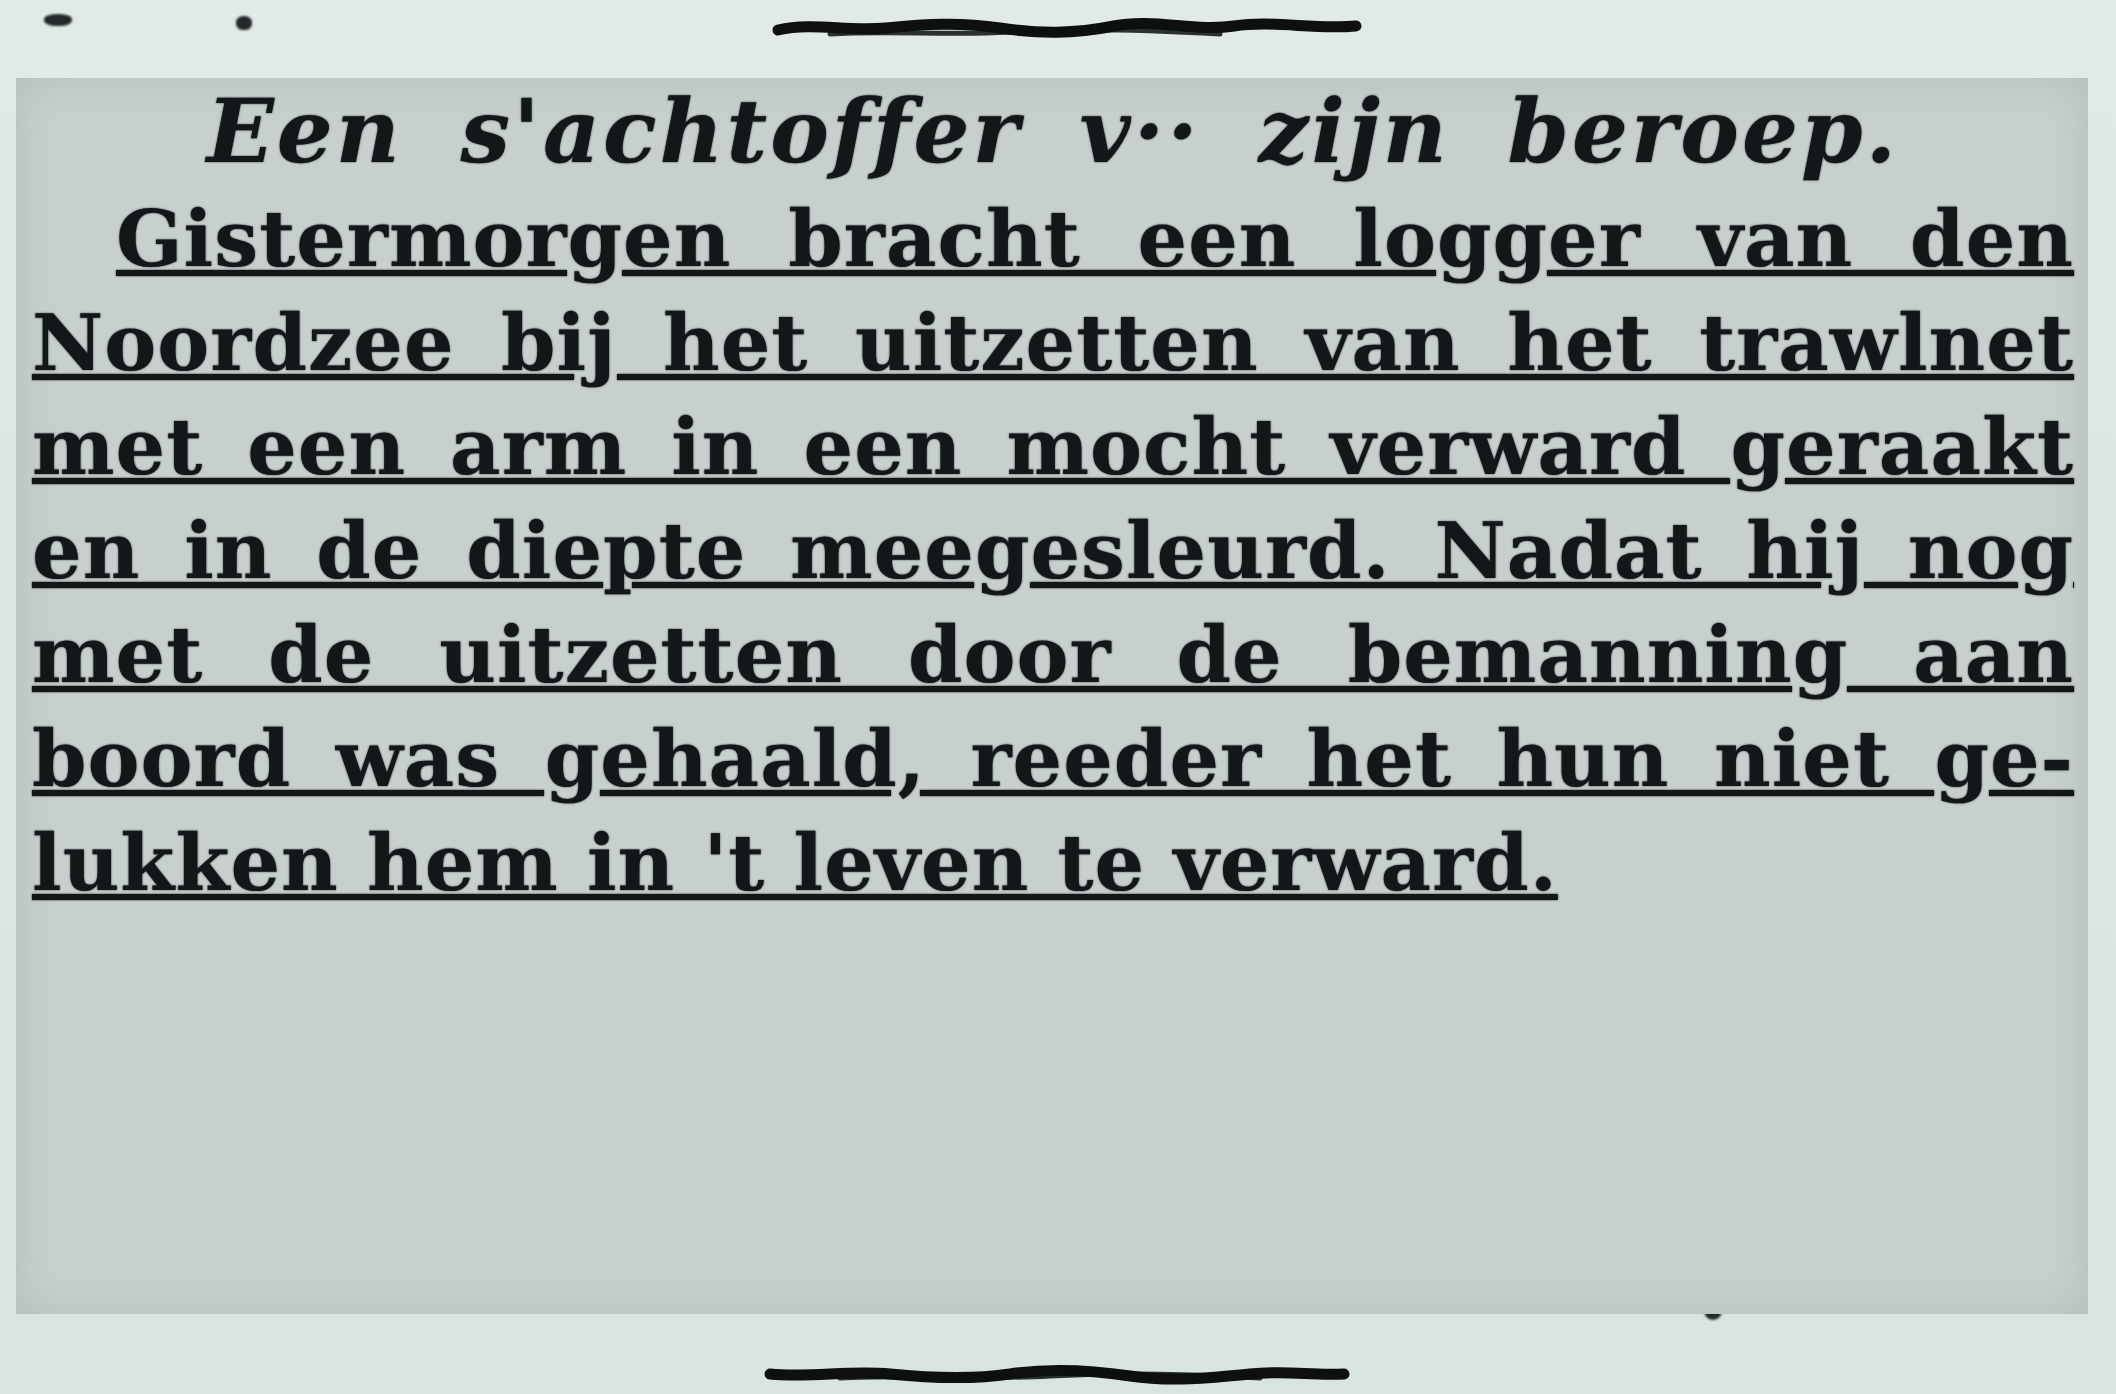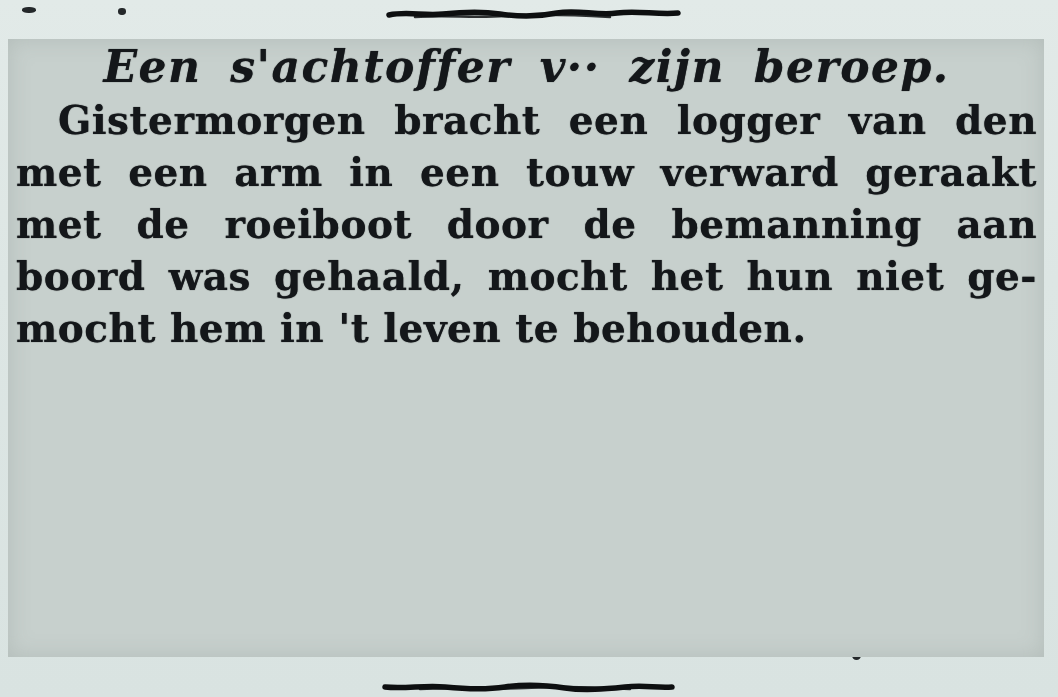--- a/index.html
+++ b/index.html
@@ -52,20 +52,21 @@
     font-weight: 700;
     font-size: 44px;
     line-height: 52px;
     letter-spacing: 1.5px;
     word-spacing: 12px;
     text-shadow: 0 0 1px rgba(10,12,14,0.8);
     white-space: nowrap;
   }
   #article-body {
     margin-top: 1px;
+    text-decoration: underline;
   }
   .line {
     font-weight: 700;
     font-size: 39px;
     line-height: 52px;
     letter-spacing: 0.5px;
     text-align: justify;
     text-align-last: justify;
     text-shadow: 0 0 1px rgba(10,12,14,0.8);
     white-space: nowrap;
@@ -84,24 +85,26 @@
   </svg>
 
   <div class="speck dash"></div>
   <div class="speck dot-top"></div>
   <div class="speck dot-bottom"></div>
 
   <div id="article-block">
     <div id="article-title">Een s'achtoffer v·· zijn beroep.</div>
     <div id="article-body">
       <div class="line first">Gistermorgen bracht een logger van den</div>
-      <div class="line">met een arm in een touw verward geraakt</div>
-      <div class="line">met de roeiboot door de bemanning aan</div>
-      <div class="line">boord was gehaald, mocht het hun niet ge-</div>
-      <div class="line last">mocht hem in 't leven te behouden.</div>
+      <div class="line">Noordzee bij het uitzetten van het trawlnet</div>
+      <div class="line">met een arm in een mocht verward geraakt</div>
+      <div class="line">en in de diepte meegesleurd. Nadat hij nog</div>
+      <div class="line">met de uitzetten door de bemanning aan</div>
+      <div class="line">boord was gehaald, reeder het hun niet ge-</div>
+      <div class="line last">lukken hem in 't leven te verward.</div>
     </div>
   </div>
 
   <svg class="rule bottom" viewBox="0 0 298 16" xmlns="http://www.w3.org/2000/svg">
     <path d="M5,8 C 25,10 45,6 65,8 S 105,11 125,8 S 165,6 185,9 S 225,10 245,8 S 275,9 292,8" fill="none" stroke="#0d0f10" stroke-width="5.5" stroke-linecap="round"></path>
     <path d="M40,10 C 75,8 110,11 145,9 S 215,8 250,10" fill="none" stroke="#0d0f10" stroke-width="2.5" stroke-linecap="round" opacity="0.85"></path>
   </svg>
 
 </div>
 

